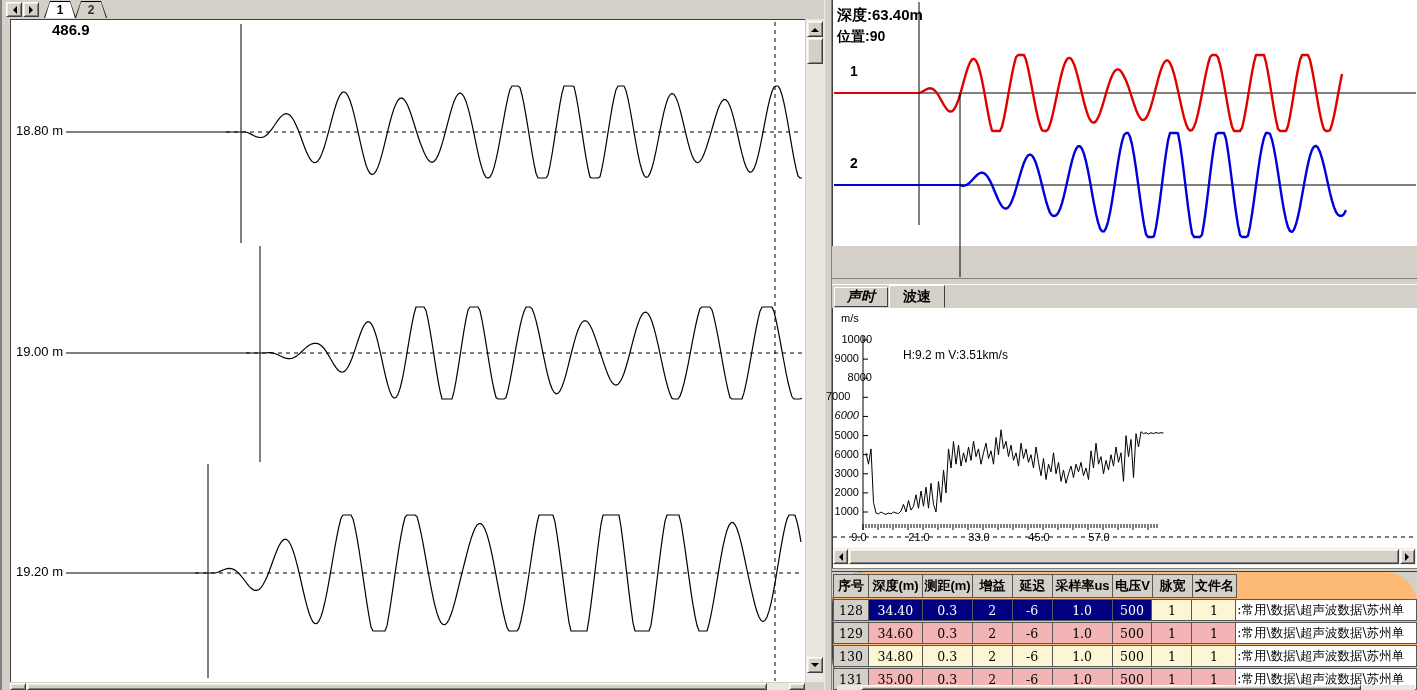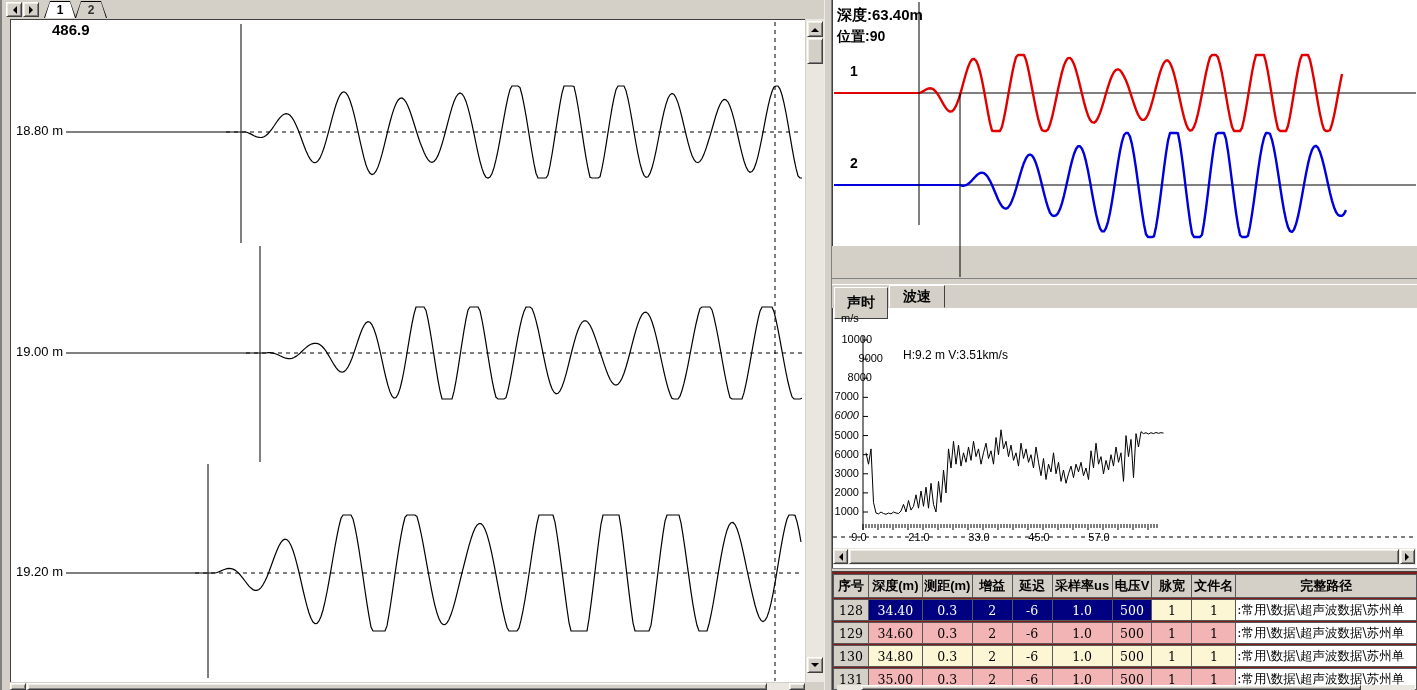--- a/index.html
+++ b/index.html
@@ -38,21 +38,21 @@
   #vel-panel{left:832px;top:285px;width:585px;height:285px;background:#fff;border-left:1px solid #404040;box-sizing:border-box;}
   #vel-tabbar{left:832px;top:285px;width:585px;height:23px;background:#d4d0c8;}
   .vtab{position:absolute;display:flex;align-items:center;justify-content:center;
         font-weight:bold;font-size:14px;background:#d4d0c8;box-sizing:border-box;
         border-top:1px solid #fff;border-left:1px solid #fff;border-right:1px solid #404040;}
   .vtab.active{border-bottom:1px solid #d4d0c8;z-index:5;}
   .vtab.inactive{border-bottom:1px solid #404040;}
   #splitter-h2{left:832px;top:568px;width:585px;height:4px;background:#d4d0c8;
                border-top:1px solid #808080;border-bottom:1px solid #404040;box-sizing:border-box;}
   
-  #table-panel{left:832px;top:572px;width:585px;height:118px;background:#7f1d1d;border-left:1px solid #404040;box-sizing:border-box;}
+  #table-panel{left:832px;top:572px;width:585px;height:118px;background:#fdba74;border-left:1px solid #404040;box-sizing:border-box;border-radius:32px;}
   .grow,.ghead{display:flex;margin-bottom:1px;}
   .gcell,.hcell{box-sizing:border-box;display:flex;align-items:center;justify-content:center;
                 border:1px solid #585858;border-left:none;font-size:13px;height:22px;overflow:hidden;white-space:nowrap;}
   .hcell{height:24px;background:#d4d0c8;font-weight:bold;}
   .gcell.c0,.hcell.c0{border-left:1px solid #585858;background:#d4d0c8;}
   .grow .gcell{background:#fcf6d4;font-family:"DejaVu Serif","Liberation Serif",serif;font-size:12.5px;}
   .grow.pink .gcell{background:#f2b4b4;}
   .grow .gcell.c0{background:#d4d0c8;}
   .grow .gcell.c9{background:#ffffff;justify-content:flex-start;padding-left:1px;}
   .grow.selected .gcell.c1,.grow.selected .gcell.c2,.grow.selected .gcell.c3,
@@ -107,21 +107,21 @@
   <div id="splitter-v" class="abs"></div>
 
   <div id="rt-panel" class="abs">
     <div class="lbl bold" style="left:4px;top:7px;font-size:15px;">深度:63.40m</div>
     <div class="lbl bold" style="left:4px;top:29px;font-size:14px;">位置:90</div>
   </div>
   <div id="splitter-h1" class="abs"></div>
 
   <div id="vel-panel" class="abs"></div>
   <div id="vel-tabbar" class="abs">
-    <div class="vtab inactive" style="left:2px;top:2px;width:54px;height:32px;">
+    <div class="vtab inactive" style="left:2px;top:2px;width:54px;height:20px;font-style:italic;">
         <span>声时</span>
       </div>
     <div class="vtab active" style="left:57px;top:0;width:56px;height:23px;">
         <span>波速</span>
       </div>
   </div>
   <div class="lbl" style="left:841px;top:313px;font-size:11px;">m/s</div>
   <div class="lbl" style="left:903px;top:349px;font-size:12px;">H:9.2 m V:3.51km/s</div>
 
   <div class="abs track" style="left:833px;top:548px;width:583px;height:17px;">
@@ -140,21 +140,20 @@
       <div class="ghead" id="grid-head">
           <div class="hcell c0">序号</div>
           <div class="hcell c1">深度(m)</div>
           <div class="hcell c2">测距(m)</div>
           <div class="hcell c3">增益</div>
           <div class="hcell c4">延迟</div>
           <div class="hcell c5">采样率us</div>
           <div class="hcell c6">电压V</div>
           <div class="hcell c7">脉宽</div>
           <div class="hcell c8">文件名</div>
-          <div class="hcell c9">完整路径</div>
         </div>
       <div id="grid-rows">
           <div class="grow selected">
             <div class="gcell c0">128</div>
             <div class="gcell c1">34.40</div>
             <div class="gcell c2">0.3</div>
             <div class="gcell c3">2</div>
             <div class="gcell c4">-6</div>
             <div class="gcell c5">1.0</div>
             <div class="gcell c6">500</div>
@@ -339,23 +338,23 @@
       <line x1="1157" y1="524" x2="1157" y2="528" stroke="#000" stroke-width="1"></line>
       <line x1="833" y1="537" x2="1416" y2="537" stroke="#000" stroke-width="1" stroke-dasharray="4 4"></line>
       <polyline points="866.0,452.8 868.5,464.2 871.0,448.9 873.5,502.4 876.0,513.0 878.5,513.9 881.0,512.0 883.5,513.5 886.0,514.3 888.5,513.0 891.0,513.9 893.5,512.0 896.0,513.0 898.5,513.5 901.0,511.0 903.5,504.4 906.0,512.0 908.5,500.5 911.0,510.1 913.5,506.3 916.0,494.8 918.5,508.2 921.0,491.0 923.5,506.3 926.0,487.2 928.5,508.2 931.0,483.3 933.5,504.4 936.0,512.0 938.5,481.4 941.0,502.4 943.5,470.0 946.0,492.9 948.5,448.9 951.0,468.0 953.5,441.3 956.0,464.2 958.5,445.1 961.0,466.1 963.5,452.8 966.0,462.3 968.5,447.0 971.0,460.4 973.5,441.3 976.0,456.6 978.5,448.9 981.0,464.2 983.5,452.8 986.0,443.2 988.5,458.5 991.0,450.8 993.5,464.2 996.0,437.5 998.5,454.7 1001.0,429.8 1003.5,448.9 1006.0,441.3 1008.5,456.6 1011.0,445.1 1013.5,460.4 1016.0,452.8 1018.5,466.1 1021.0,443.2 1023.5,458.5 1026.0,448.9 1028.5,462.3 1031.0,454.7 1033.5,468.0 1036.0,447.0 1038.5,462.3 1041.0,475.7 1043.5,458.5 1046.0,479.5 1048.5,464.2 1051.0,471.9 1053.5,452.8 1056.0,473.8 1058.5,462.3 1061.0,481.4 1063.5,470.0 1066.0,483.3 1068.5,473.8 1071.0,466.1 1073.5,477.6 1076.0,464.2 1078.5,471.9 1081.0,462.3 1083.5,475.7 1086.0,468.0 1088.5,479.5 1091.0,450.8 1093.5,468.0 1096.0,443.2 1098.5,464.2 1101.0,456.6 1103.5,473.8 1106.0,460.4 1108.5,470.0 1111.0,454.7 1113.5,466.1 1116.0,447.0 1118.5,462.3 1121.0,452.8 1123.5,481.4 1126.0,435.6 1128.5,456.6 1131.0,439.4 1133.5,477.6 1136.0,433.6 1138.5,447.0 1141.0,431.7 1143.5,433.6 1146.0,432.7 1148.5,434.0 1151.0,432.7 1153.5,433.6 1156.0,432.5 1158.5,433.3 1161.0,432.7 1163.5,433.1" fill="none" stroke="#000" stroke-width="1"></polyline>
     </svg>
 <div class="lbl" style="left: 16px; top: 124px; font-size: 13px;">18.80 m</div>
     <div class="lbl" style="left: 16px; top: 345px; font-size: 13px;">19.00 m</div>
     <div class="lbl" style="left: 16px; top: 565px; font-size: 13px;">19.20 m</div>
     <div class="lbl bold" style="left: 850px; top: 64px; font-size: 14px;">1</div>
     <div class="lbl bold" style="left: 850px; top: 156px; font-size: 14px;">2</div>
     <div class="lbl" style="left: 826px; top: 334px; font-size: 11px; width: 46px; text-align: right;">10000</div>
-    <div class="lbl" style="left: 826px; top: 353.111px; font-size: 11px; width: 33px; text-align: right; padding-left: 24px;">9000</div>
+    <div class="lbl" style="left: 826px; top: 353.111px; font-size: 11px; width: 33px; text-align: right;">9000</div>
     <div class="lbl" style="left: 826px; top: 372.222px; font-size: 11px; width: 33px; text-align: right; margin-left: 13px;">8000</div>
-    <div class="lbl" style="left: 826px; top: 391.333px; font-size: 11px; width: 33px; text-align: right;">7000</div>
+    <div class="lbl" style="left: 826px; top: 391.333px; font-size: 11px; width: 33px; text-align: left;">7000</div>
     <div class="lbl" style="left: 826px; top: 410.444px; font-size: 11px; width: 33px; text-align: right; font-style: italic;">6000</div>
     <div class="lbl" style="left: 826px; top: 429.556px; font-size: 11px; width: 33px; text-align: right;">5000</div>
     <div class="lbl" style="left: 826px; top: 448.667px; font-size: 11px; width: 33px; text-align: right;">6000</div>
     <div class="lbl" style="left: 826px; top: 467.778px; font-size: 11px; width: 33px; text-align: right;">3000</div>
     <div class="lbl" style="left: 826px; top: 486.889px; font-size: 11px; width: 33px; text-align: right;">2000</div>
     <div class="lbl" style="left: 826px; top: 506px; font-size: 11px; width: 33px; text-align: right;">1000</div>
     <div class="lbl" style="left: 846px; top: 532px; font-size: 11px; width: 26px; text-align: center;">9.0</div>
     <div class="lbl" style="left: 906px; top: 532px; font-size: 11px; width: 26px; text-align: center;">21.0</div>
     <div class="lbl" style="left: 966px; top: 532px; font-size: 11px; width: 26px; text-align: center;">33.0</div>
     <div class="lbl" style="left: 1026px; top: 532px; font-size: 11px; width: 26px; text-align: center;">45.0</div>

